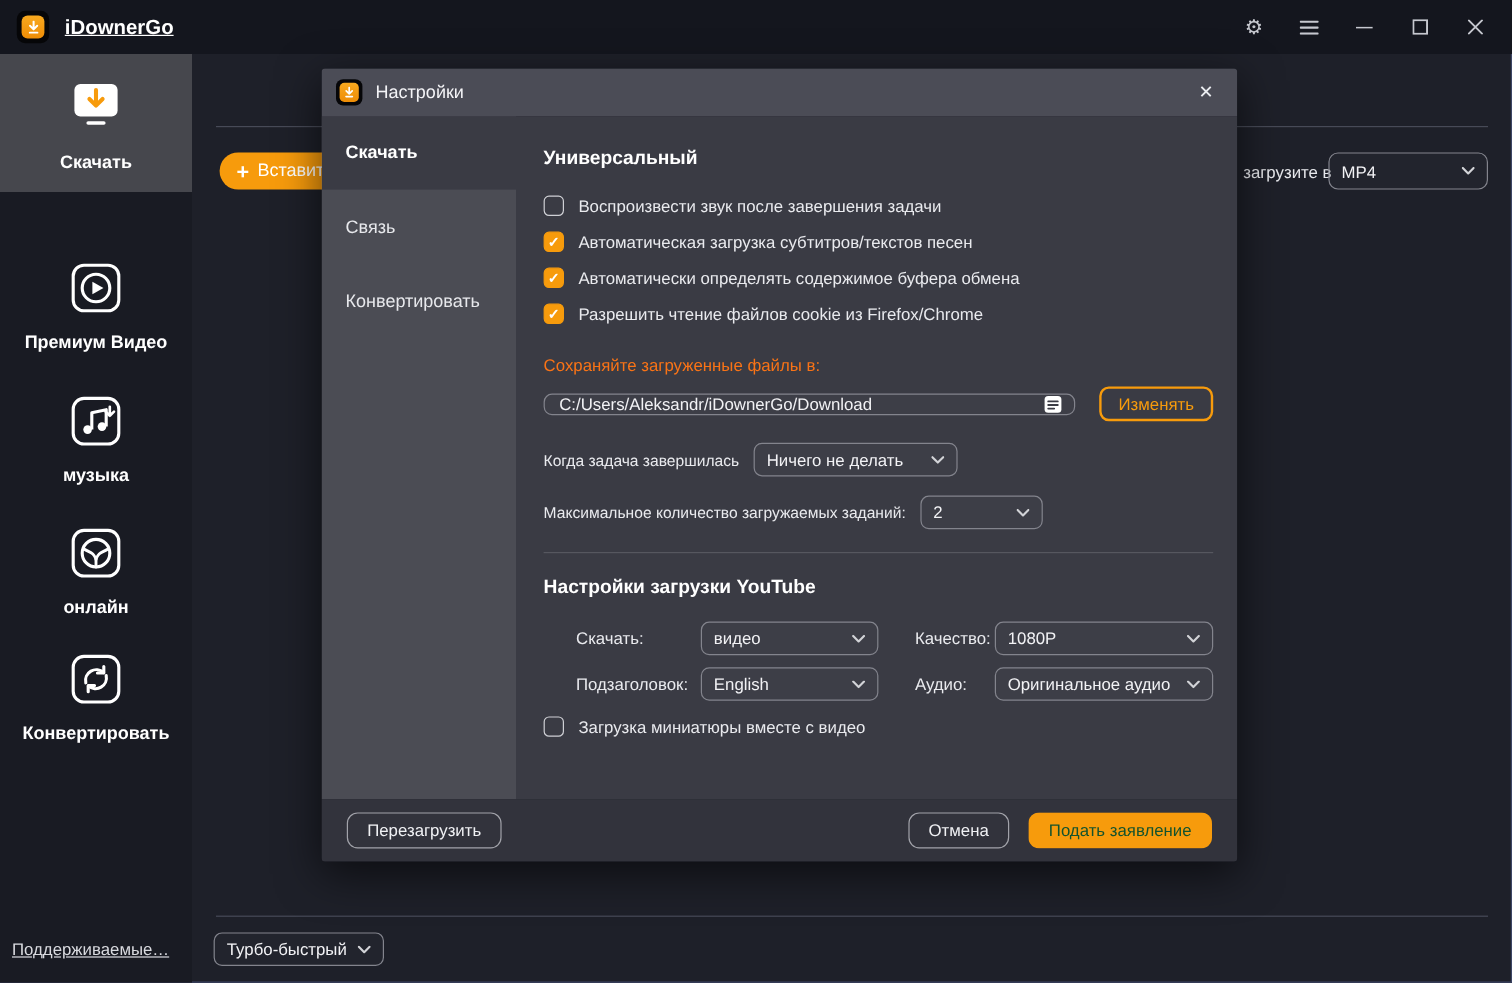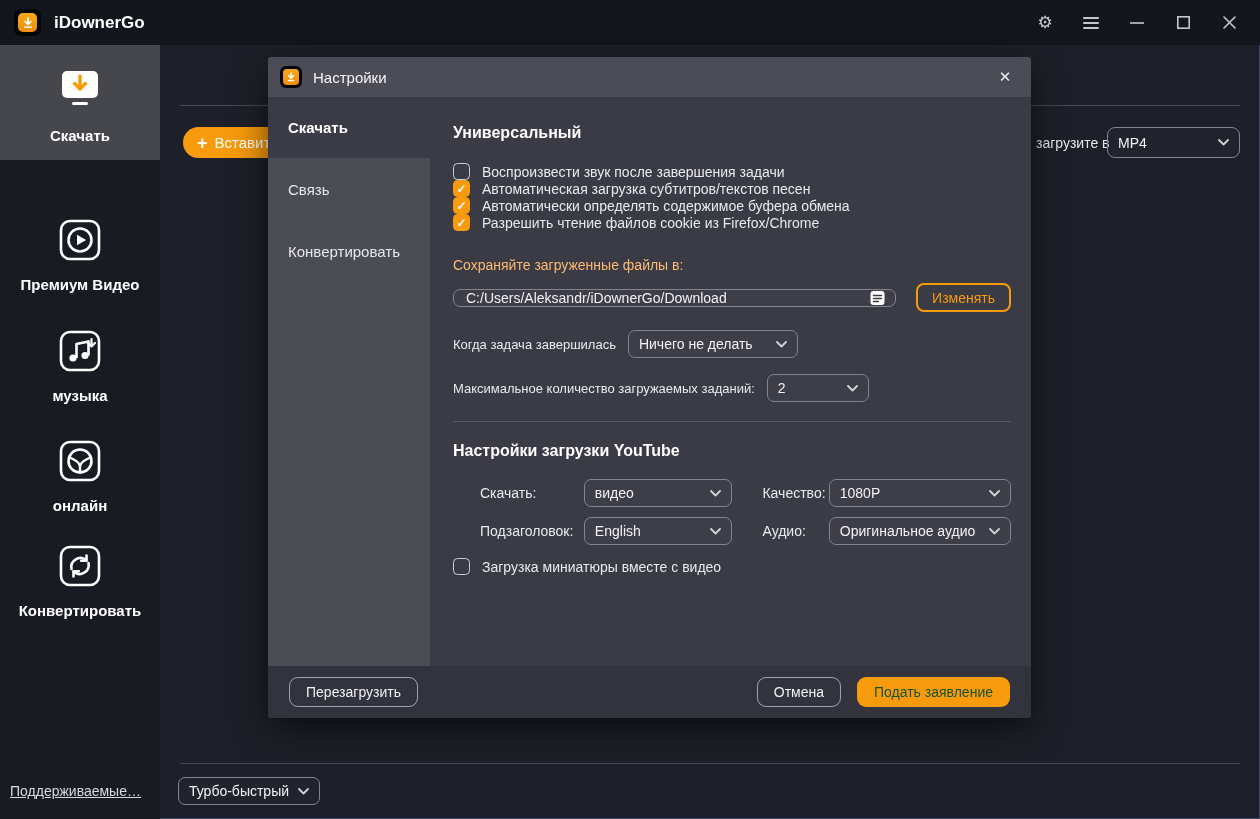--- a/index.html
+++ b/index.html
@@ -19,21 +19,21 @@
   }
   .app-icon {
     width: 27px; height: 27px; border-radius: 7px; background: #060608;
     display: flex; align-items: center; justify-content: center; flex: 0 0 auto;
   }
   .app-icon .inner {
     width: 19px; height: 19px; border-radius: 5px;
     background: linear-gradient(#f8a91f, #ef8d06);
     display: flex; align-items: center; justify-content: center;
   }
-  .titlebar .title { font-size: 17px; font-weight: bold; color: #ffffff; margin-left: 13px; }
+  .titlebar .title { font-size: 17px; font-weight: bold; color: #ffffff; margin-left: 13px; text-decoration: underline; }
   .titlebar-controls { margin-left: auto; display: flex; align-items: center; gap: 12px; }
   .tb-btn {
     width: 34px; height: 30px; display: flex; align-items: center; justify-content: center;
     color: #c6c8cf; cursor: default;
   }
   .gear-glyph { font-size: 17px; line-height: 1; }
   
   .sidebar { position: absolute; top: 45px; left: 0; bottom: 0; width: 160px; background: #191b23; }
   .side-item { position: absolute; left: 0; width: 160px; display: flex; flex-direction: column; align-items: center; }
   .side-item.selected { background: #46474d; }
@@ -84,22 +84,22 @@
   .dlg-header .app-icon { width: 22px; height: 22px; border-radius: 6px; }
   .dlg-header .app-icon .inner { width: 16px; height: 16px; border-radius: 4px; }
   .dlg-title { font-size: 15px; color: #f4f4f7; margin-left: 11px; }
   .dlg-close { margin-left: auto; width: 28px; height: 28px; display: flex; align-items: center; justify-content: center; color: #eceef2; font-size: 15px; }
   .dlg-body { flex: 1; display: flex; min-height: 0; }
   .tab-col { width: 162px; background: #4b4c54; flex: 0 0 auto; }
   .tab-item { height: 62px; display: flex; align-items: center; padding-left: 20px; font-size: 15px; color: #e7e8ec; }
   .tab-item.selected { background: #3a3b44; font-weight: bold; color: #ffffff; height: 61px; }
   .dlg-content { flex: 1; background: #3a3b44; padding: 27px 20px 0 23px; overflow: hidden; }
   .section-heading { font-size: 16px; font-weight: bold; color: #ffffff; }
-  .cb-list { margin-top: 21px; display: flex; flex-direction: column; }
-  .save-label { margin-top: 26px; font-size: 14px; color: #fdba74; }
+  .cb-list { margin-top: 21px; display: flex; flex-direction: column; gap: 13px; }
+  .save-label { margin-top: 26px; font-size: 14px; color: #f97316; }
   .path-row { margin-top: 10px; display: flex; align-items: center; }
   .path-input-wrap {
     width: 450px; height: 18px; border: 1px solid #83848d; border-radius: 7px;
     display: flex; align-items: center; padding: 0 9px 0 12px; background: rgba(255,255,255,0.02);
   }
   .path-input {
     flex: 1; background: transparent; border: none; outline: none; color: #f2f2f5;
     font-size: 14px; font-family: "Liberation Sans", sans-serif;
   }
   .file-icon { flex: 0 0 auto; margin-left: 8px; display: flex; }

